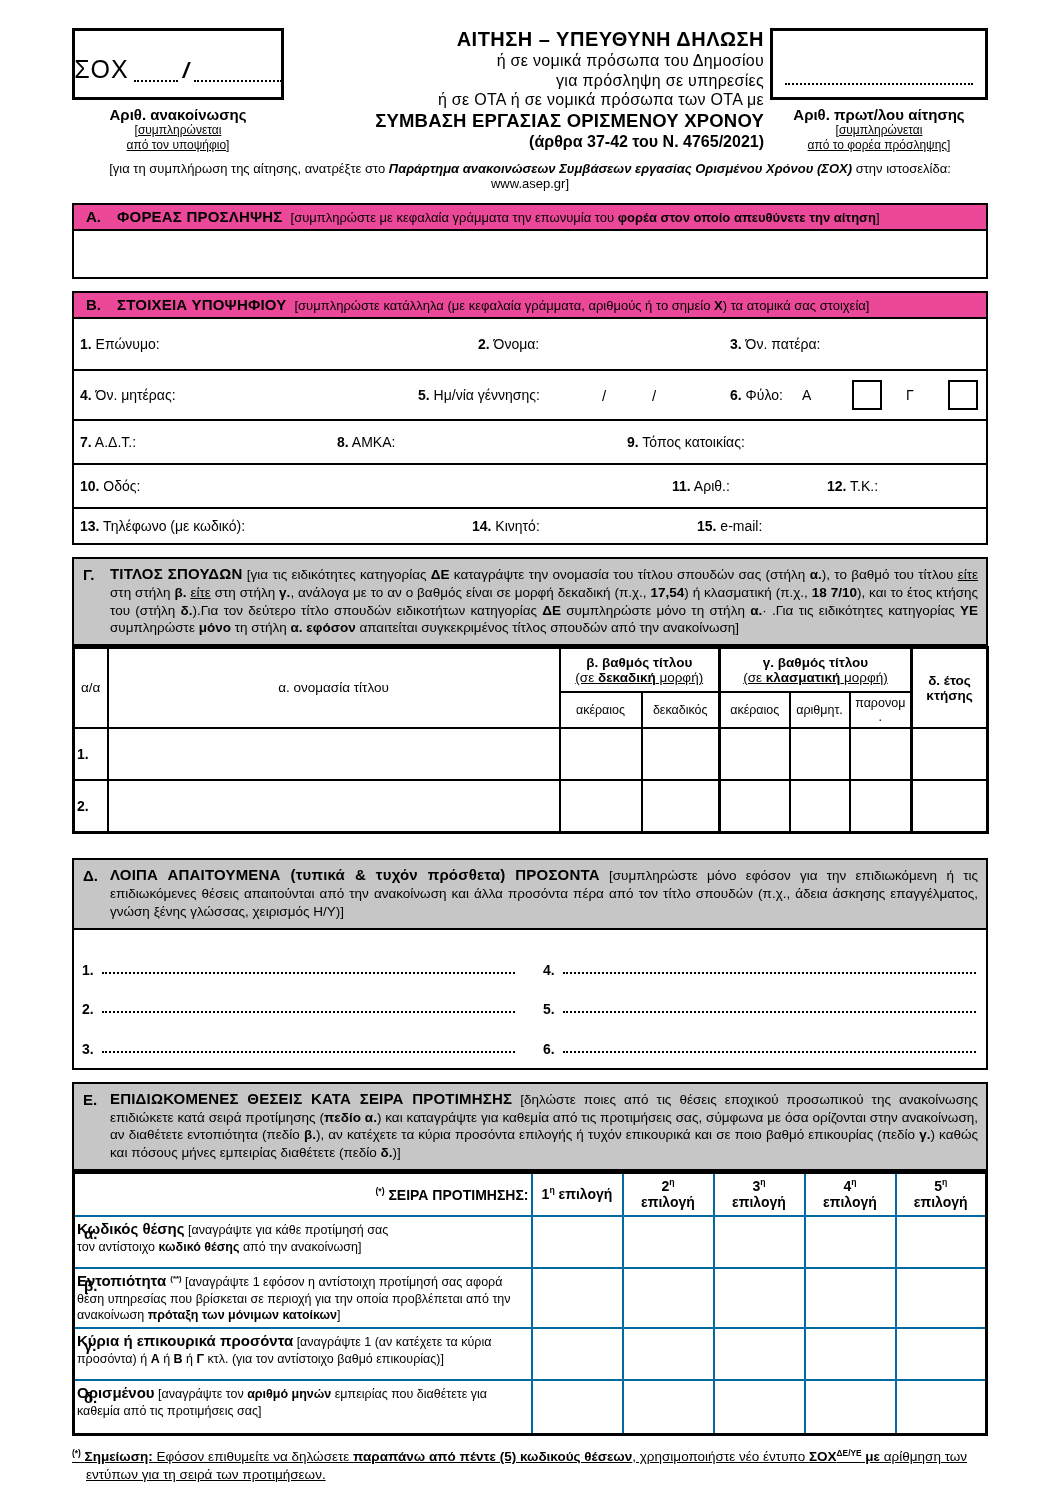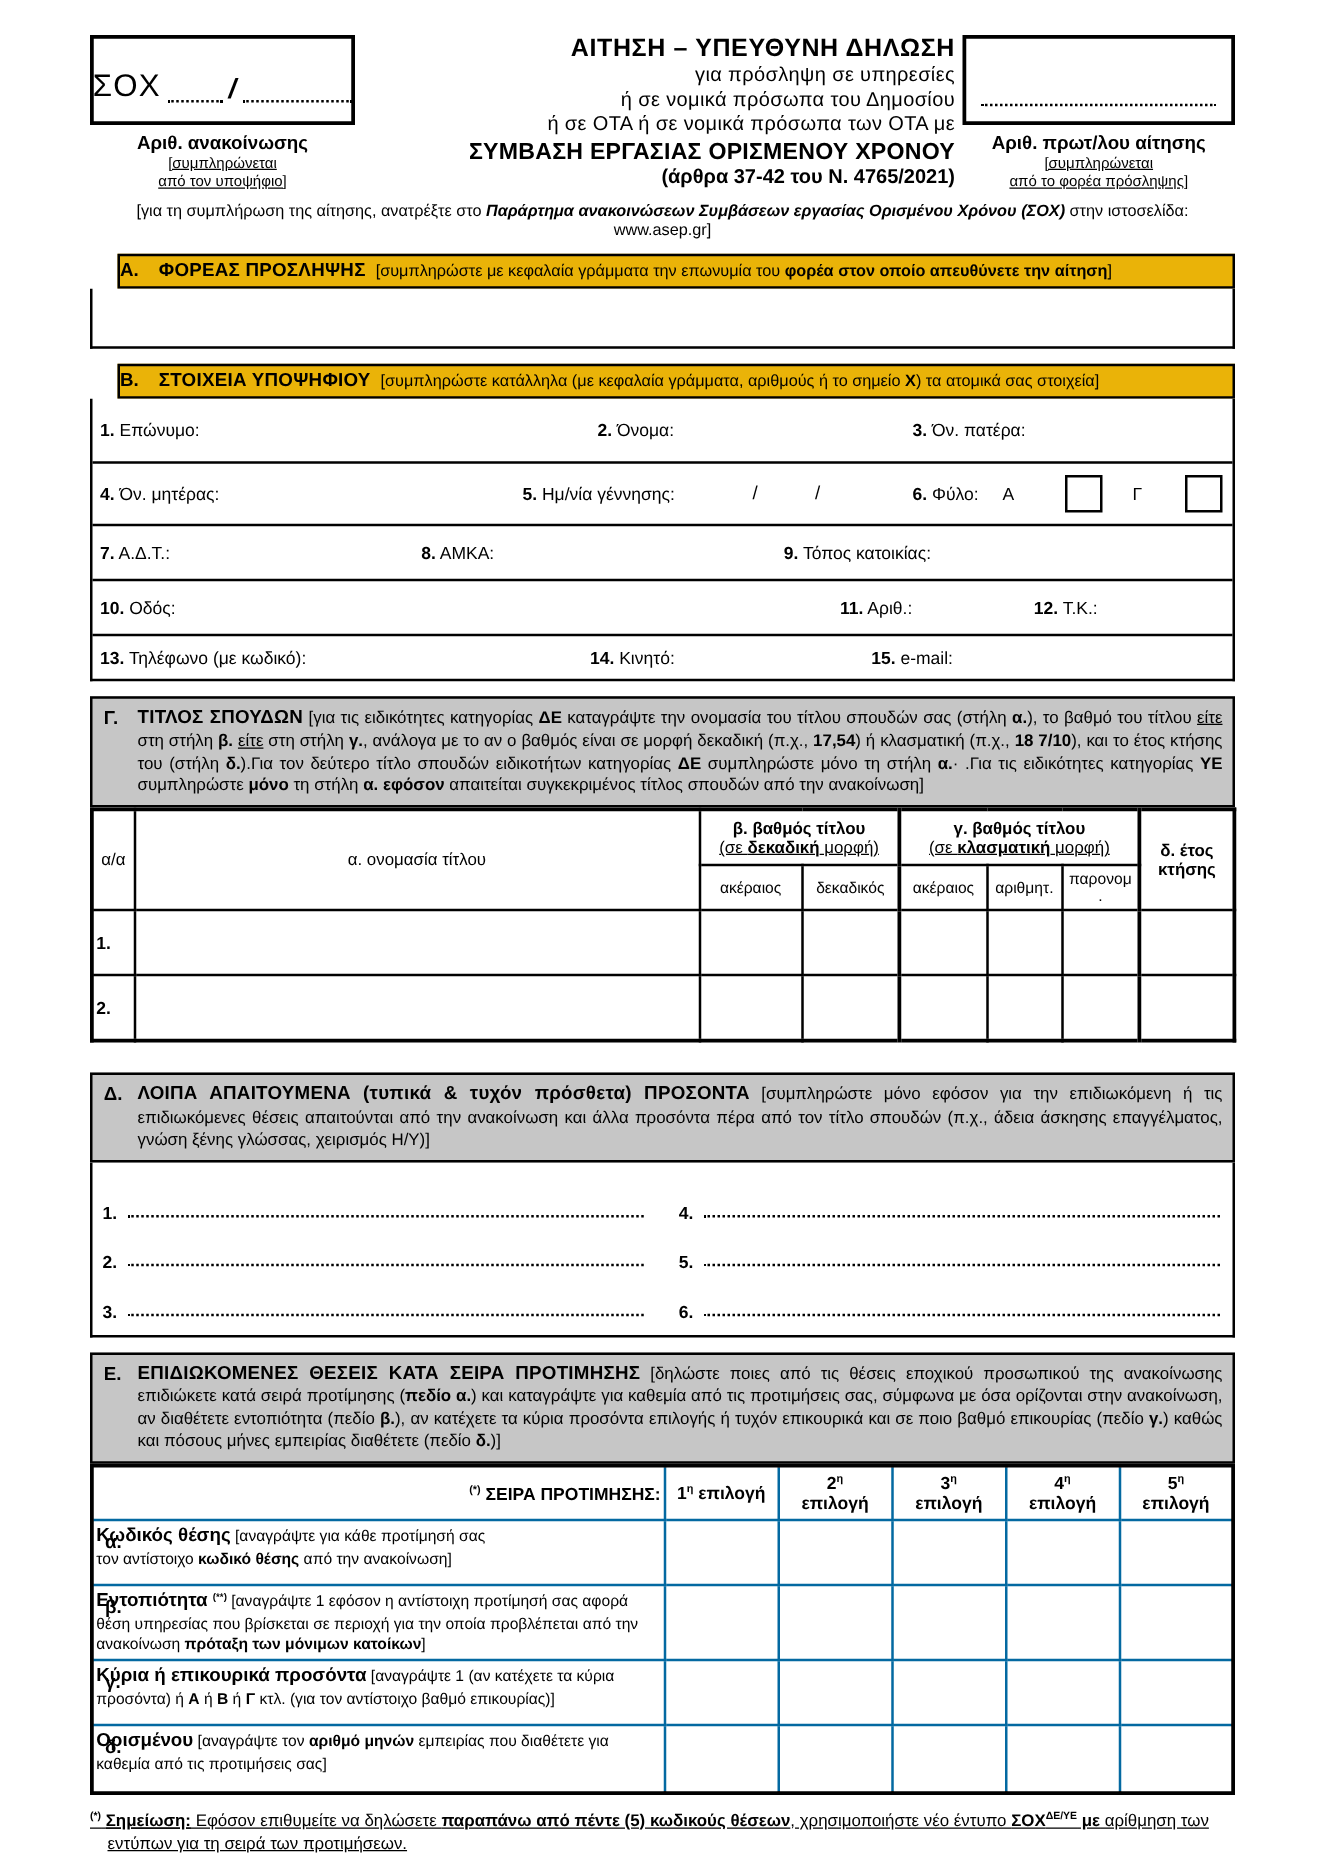--- a/index.html
+++ b/index.html
@@ -23,22 +23,22 @@
   .slash{font-size:22px;font-weight:bold;font-style:italic;line-height:1;}
   .cap-b{font-size:15px;font-weight:bold;margin-top:6px;}
   .cap-s{font-size:12px;line-height:1.25;text-decoration:underline;}
   .t1{font-size:20px;font-weight:bold;letter-spacing:.5px;line-height:1.15;}
   .t2{font-size:16px;line-height:1.22;letter-spacing:.3px;}
   .t5{font-size:18.5px;font-weight:bold;line-height:1.2;letter-spacing:.2px;}
   .t6{font-size:16px;font-weight:bold;line-height:1.25;}
   .toplink{font-size:13px;text-align:center;margin-top:8px;}
 
   
-  .sec-head{background:#eab308;border:2px solid #000;padding:3px 8px 4px 0;
-            font-size:13px;margin-top:12px;margin-left:22px;}
+  .sec-head{background:#ec4899;border:2px solid #000;padding:3px 8px 4px 12px;
+            font-size:13px;margin-top:12px;}
   .sec-head .sec-letter{font-weight:bold;font-size:15px;margin-right:16px;}
   .sec-head .sec-title{font-weight:bold;font-size:15px;margin-right:8px;letter-spacing:.2px;}
   .sec-block{background:#c6c6c6;border:2px solid #000;padding:5px 8px 7px 8px;
              font-size:13.5px;line-height:1.32;text-align:justify;position:relative;}
   .sec-block .blk-letter{position:absolute;left:9px;top:6px;font-weight:bold;font-size:15px;}
   .sec-block .blk-body{margin-left:28px;}
   .sec-block .sec-title{font-weight:bold;font-size:15px;letter-spacing:.2px;}
   .sec-body{border:2px solid #000;border-top:none;background:#fff;}
 
   
@@ -92,22 +92,22 @@
           <span class="dotted" style="width:88px"></span>
         </div>
       </div>
       <div class="cap-b">Αριθ. ανακοίνωσης</div>
       <div class="cap-s">[συμπληρώνεται</div>
       <div class="cap-s">από τον υποψήφιο]</div>
     </div>
 
     <div class="hdr-center">
       <div class="t1">ΑΙΤΗΣΗ – ΥΠΕΥΘΥΝΗ ΔΗΛΩΣΗ</div>
+      <div class="t2">ή σε νομικά πρόσωπα του Δημοσίου</div>
       <div class="t2">για πρόσληψη σε υπηρεσίες</div>
-      <div class="t2">ή σε νομικά πρόσωπα του Δημοσίου</div>
       <div class="t2">ή σε ΟΤΑ ή σε νομικά πρόσωπα των ΟΤΑ με</div>
       <div class="t5">ΣΥΜΒΑΣΗ ΕΡΓΑΣΙΑΣ ΟΡΙΣΜΕΝΟΥ ΧΡΟΝΟΥ</div>
       <div class="t6">(άρθρα 37-42 του Ν. 4765/2021)</div>
     </div>
 
     <div class="hdr-right">
       <div class="numbox" style="position:relative">
         <span class="dotted" style="position:absolute;left:12px;right:12px;bottom:12px"></span>
       </div>
       <div class="cap-b">Αριθ. πρωτ/λου αίτησης</div>

